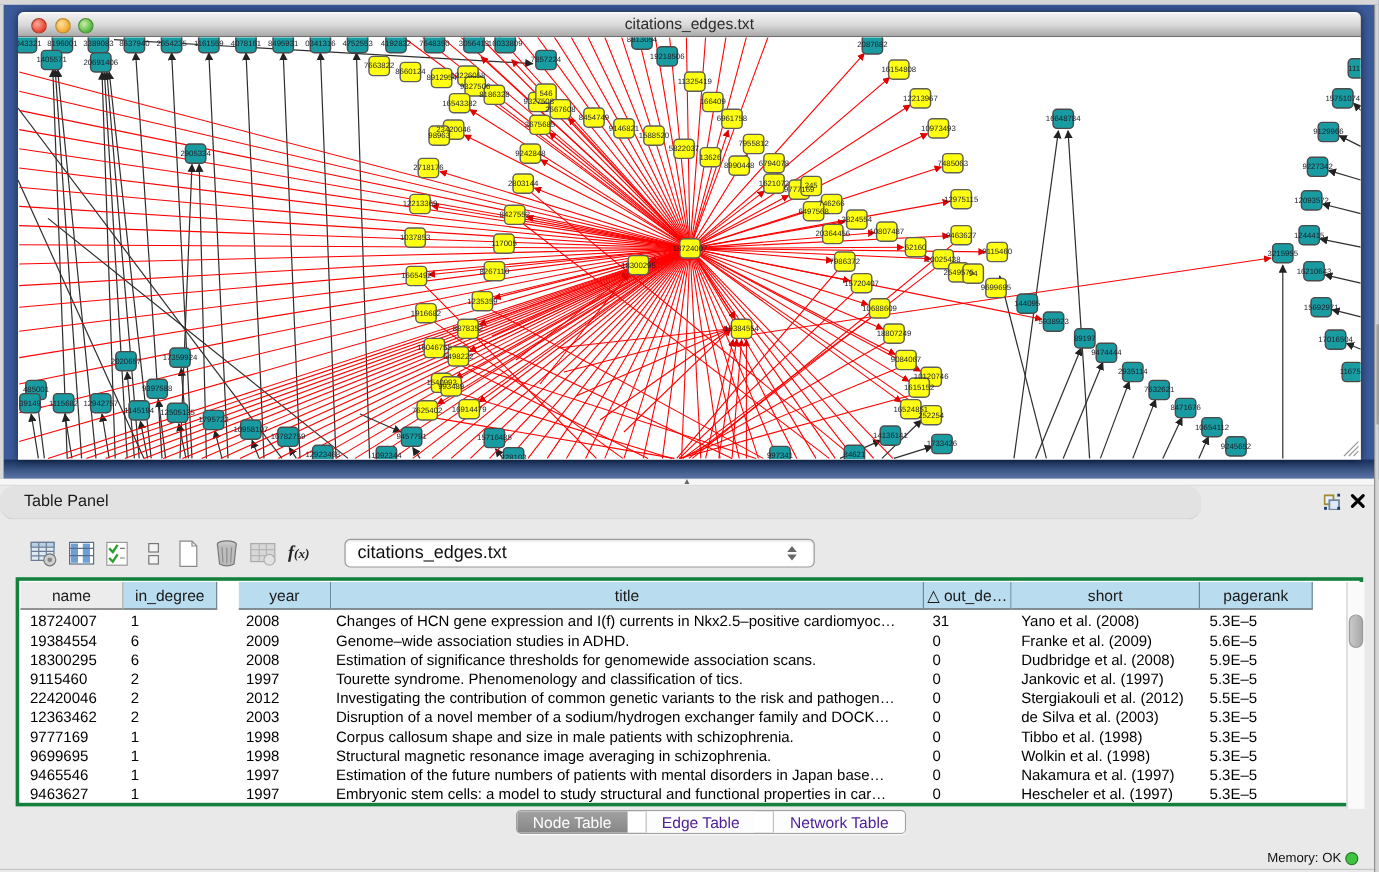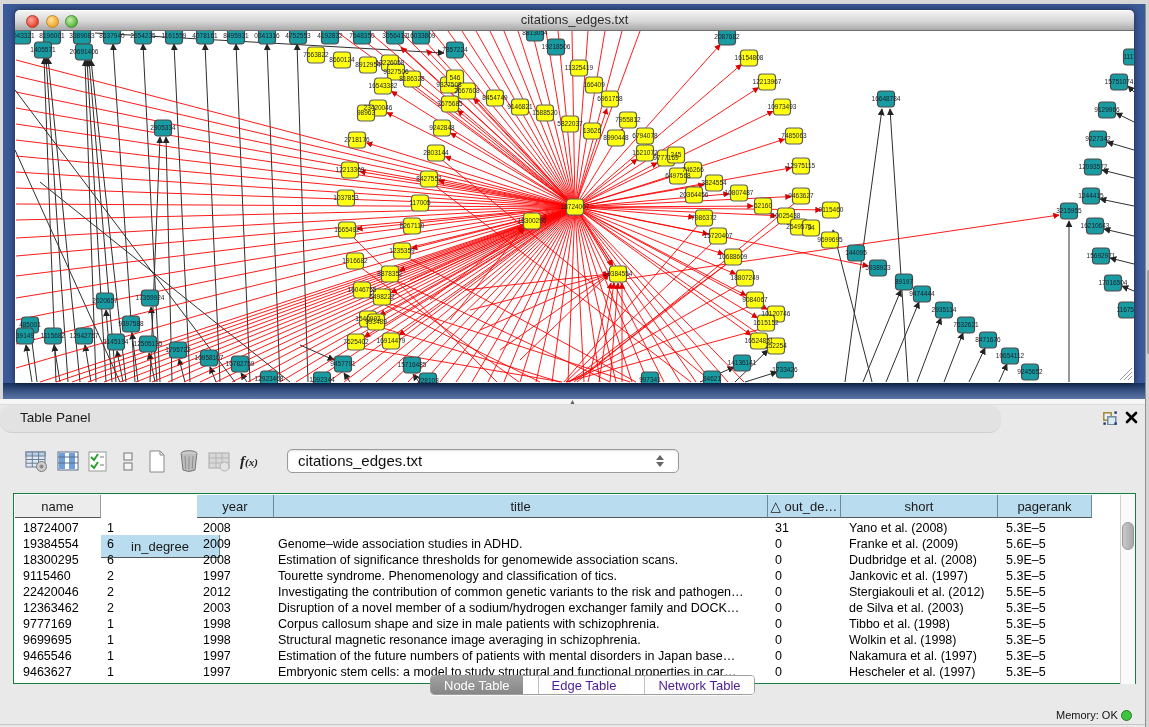--- a/index.html
+++ b/index.html
@@ -39,21 +39,21 @@
 
   
   #toolbar { left:0; top:34px; width:1145px; height:48px; }
   .ticon { top:17px; }
   #combo { left:287px; top:16px; width:392px; height:24px; background:#fff;
       border:1px solid #9a9a9a; border-radius:5px; font-size:15px; color:#111;
       line-height:22px; padding-left:10px; box-shadow:inset 0 1px 2px rgba(0,0,0,.12); }
   #stepper { left:364px; top:3px; width:16px; height:16px; }
 
   
-  #tablebox { left:13px; top:493px; width:1123px; height:191px; border:1px solid #15803d; background:#fff; }
+  #tablebox { left:13px; top:481px; width:1123px; height:191px; border:3px solid #15803d; background:#fff; }
   .th { top:1px; height:23px; border-right:1px solid #6d8897; background:#b9dcee;
         font-size:13px; color:#1a1a1a; text-align:center; line-height:23px; border-bottom:1px solid #565656;}
   #th-name { background:#ececec; border-right:1px solid #9a9a9a; }
   .cell { font-size:12.5px; color:#000; height:16px; line-height:16px; white-space:nowrap; overflow:hidden; }
   #scrollbar { left:1106px; top:1px; width:15px; height:189px; background:#fafafa; border-left:1px solid #d0d0d0;}
   #thumb { left:1px; top:27px; width:12px; height:28px; border-radius:6px;
      background:linear-gradient(90deg,#c9c9c9,#a8a8a8); border:1px solid #999; }
 
   
   #tabs { left:430px; top:675px; height:20px; display:flex; border:1px solid #9f9f9f;
@@ -673,29 +673,30 @@
       <svg id="stepper" class="abs" viewBox="0 0 16 16">
           <path d="M8 2 L12 7 L4 7 z" fill="#666"></path>
           <path d="M8 14 L12 9 L4 9 z" fill="#666"></path>
         </svg>
     </div>
   </div>
 </div>
 
 <div id="tablebox" class="abs">
 <div class="abs th" id="th-name" style="left:1px;width:86px;">name</div>
-<div class="abs th" style="left:87px;width:119px;margin-top:40px;">in_degree</div>
+<div class="abs th" style="left:87px;width:78px;">in_degree</div>
 <div class="abs th" style="left:183px;width:77px;">year</div>
 <div class="abs th" style="left:260px;width:494px;">title</div>
 <div class="abs th" style="left:754px;width:73px;"><span style="font-size:13.5px">△</span> out_de…</div>
 <div class="abs th" style="left:827px;width:157px;">short</div>
 <div class="abs th" style="left:984px;width:94px;">pagerank</div>
 <div class="abs cell" style="left:9px;top:26px;">18724007</div>
 <div class="abs cell" style="left:93px;top:26px;">1</div>
 <div class="abs cell" style="left:189px;top:26px;">2008</div>
+<div class="abs cell" style="left:264px;top:26px;width:492px;">Changes of HCN gene expression and I(f) currents in Nkx2.5–positive cardiomyoc…</div>
 <div class="abs cell" style="left:761px;top:26px;">31</div>
 <div class="abs cell" style="left:835px;top:26px;">Yano et al. (2008)</div>
 <div class="abs cell" style="left:992px;top:26px;">5.3E–5</div>
 <div class="abs cell" style="left:9px;top:42px;">19384554</div>
 <div class="abs cell" style="left:93px;top:42px;">6</div>
 <div class="abs cell" style="left:189px;top:42px;">2009</div>
 <div class="abs cell" style="left:264px;top:42px;width:492px;">Genome–wide association studies in ADHD.</div>
 <div class="abs cell" style="left:761px;top:42px;">0</div>
 <div class="abs cell" style="left:835px;top:42px;">Franke et al. (2009)</div>
 <div class="abs cell" style="left:992px;top:42px;">5.6E–5</div>

